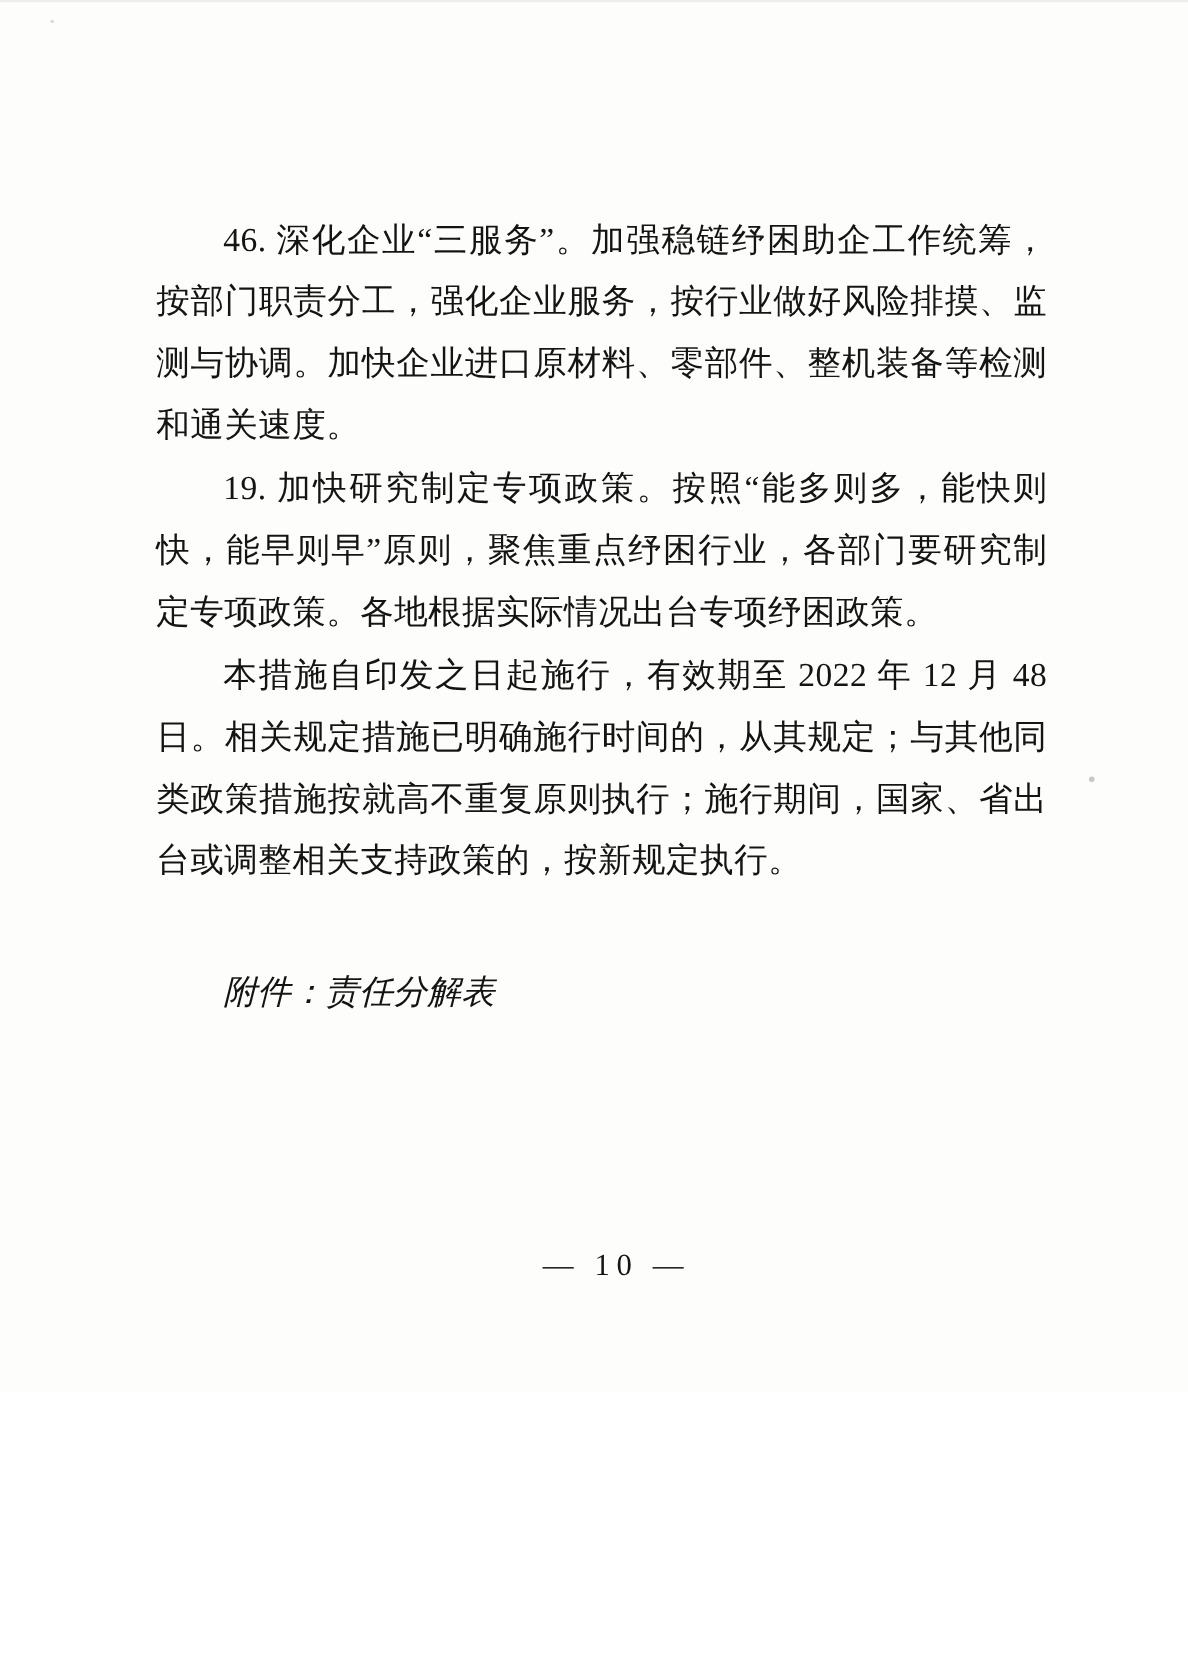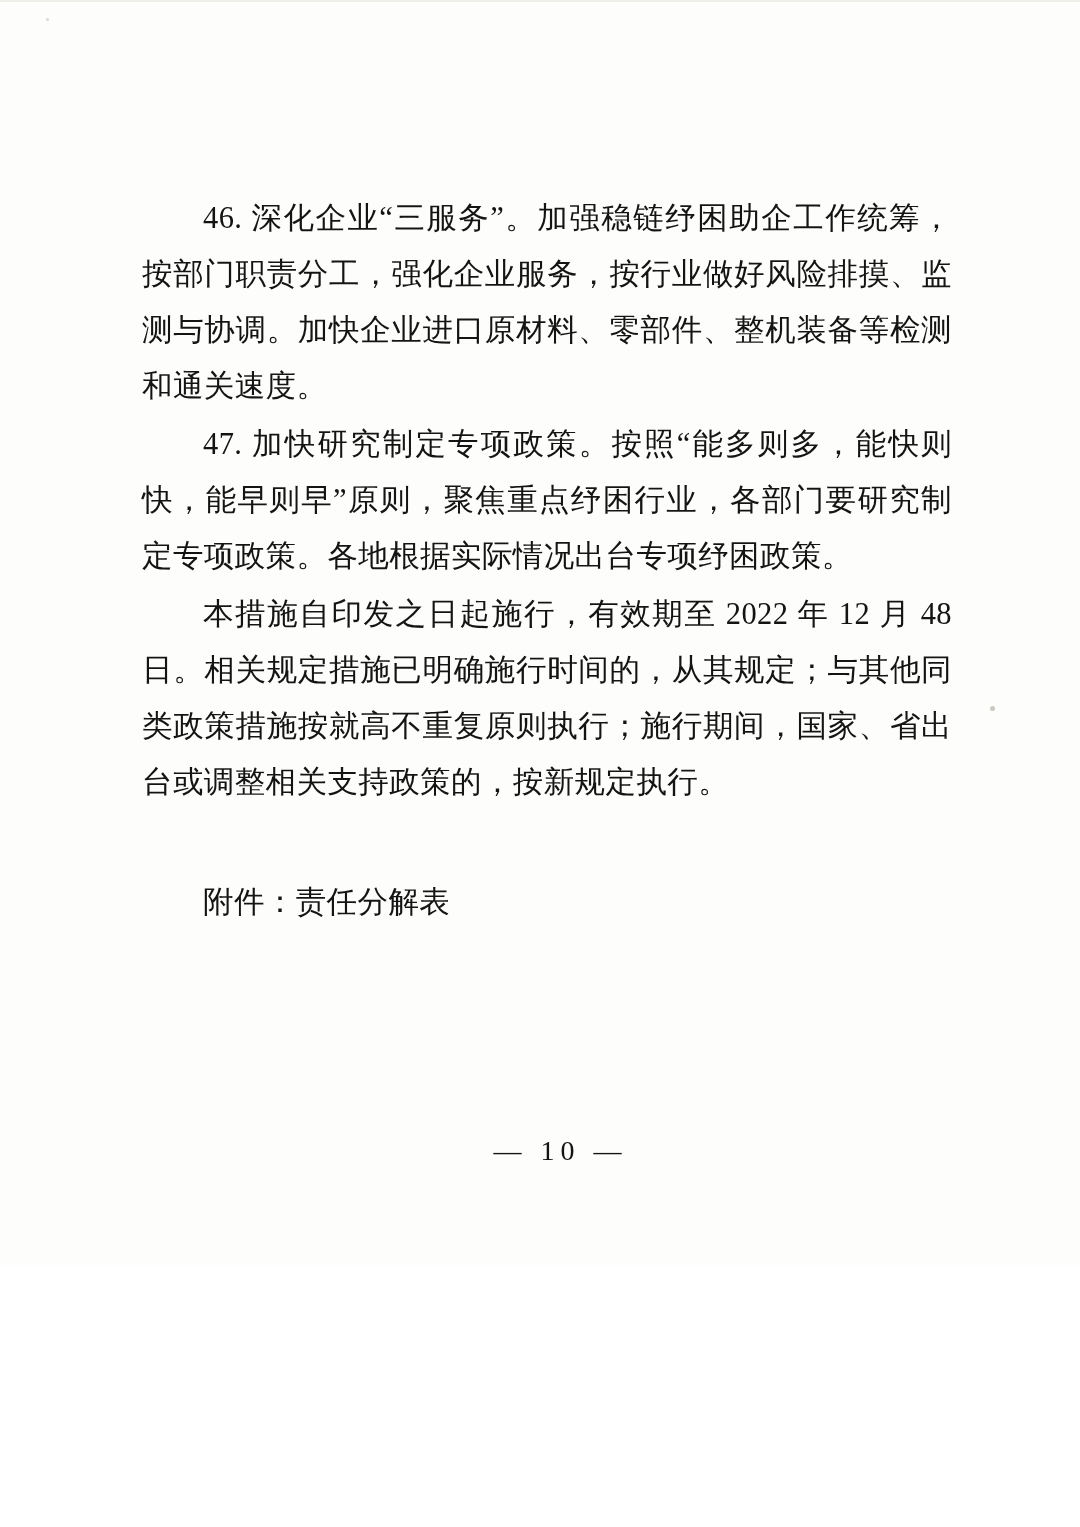--- a/index.html
+++ b/index.html
@@ -32,20 +32,21 @@
     letter-spacing: 0.4px;
     color: #141414;
   }
   .attachment {
     font-size: 30.5px;
     line-height: 56px;
     text-indent: 2em;
     margin-top: 64px;
     letter-spacing: 0.4px;
     color: #141414;
+    font-style: italic;
   }
   .footer {
     position: absolute;
     left: 0;
     right: 0;
     bottom: 98px;
     text-align: center;
     padding-left: 41px;
   }
   .page-number {
@@ -72,21 +73,21 @@
 
 <div class="page">
 
   <div class="edge-mark edge-top"></div>
   <div class="speck speck-b"></div>
 
   <div class="content">
 
     <p class="para">46. 深化企业“三服务”。加强稳链纾困助企工作统筹，按部门职责分工，强化企业服务，按行业做好风险排摸、监测与协调。加快企业进口原材料、零部件、整机装备等检测和通关速度。</p>
 
-    <p class="para">47. 加快研究制定专项政策。按照“能多则多，能快则快，能早则早”原则，聚焦重点纾困行业，各部门要研究制定专项政策。各地根据实际情况出台专项纾困政策。</p>
+    <p class="para">19. 加快研究制定专项政策。按照“能多则多，能快则快，能早则早”原则，聚焦重点纾困行业，各部门要研究制定专项政策。各地根据实际情况出台专项纾困政策。</p>
 
     <p class="para">本措施自印发之日起施行，有效期至 2022 年 12 月 48 日。相关规定措施已明确施行时间的，从其规定；与其他同类政策措施按就高不重复原则执行；施行期间，国家、省出台或调整相关支持政策的，按新规定执行。</p>
 
     <p class="attachment">附件：责任分解表</p>
 
   </div>
 
   <div class="speck speck-a"></div>
 
   <div class="footer">

